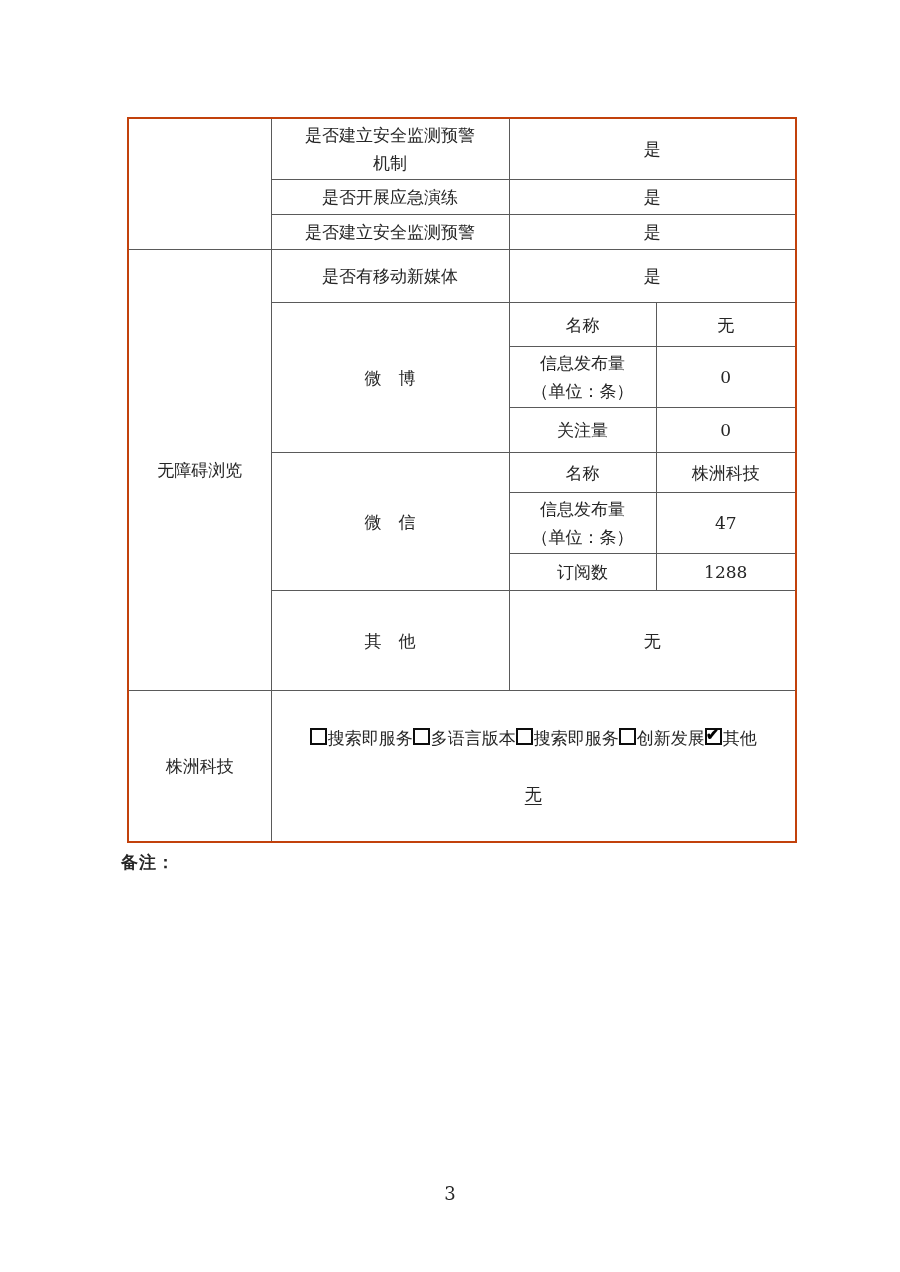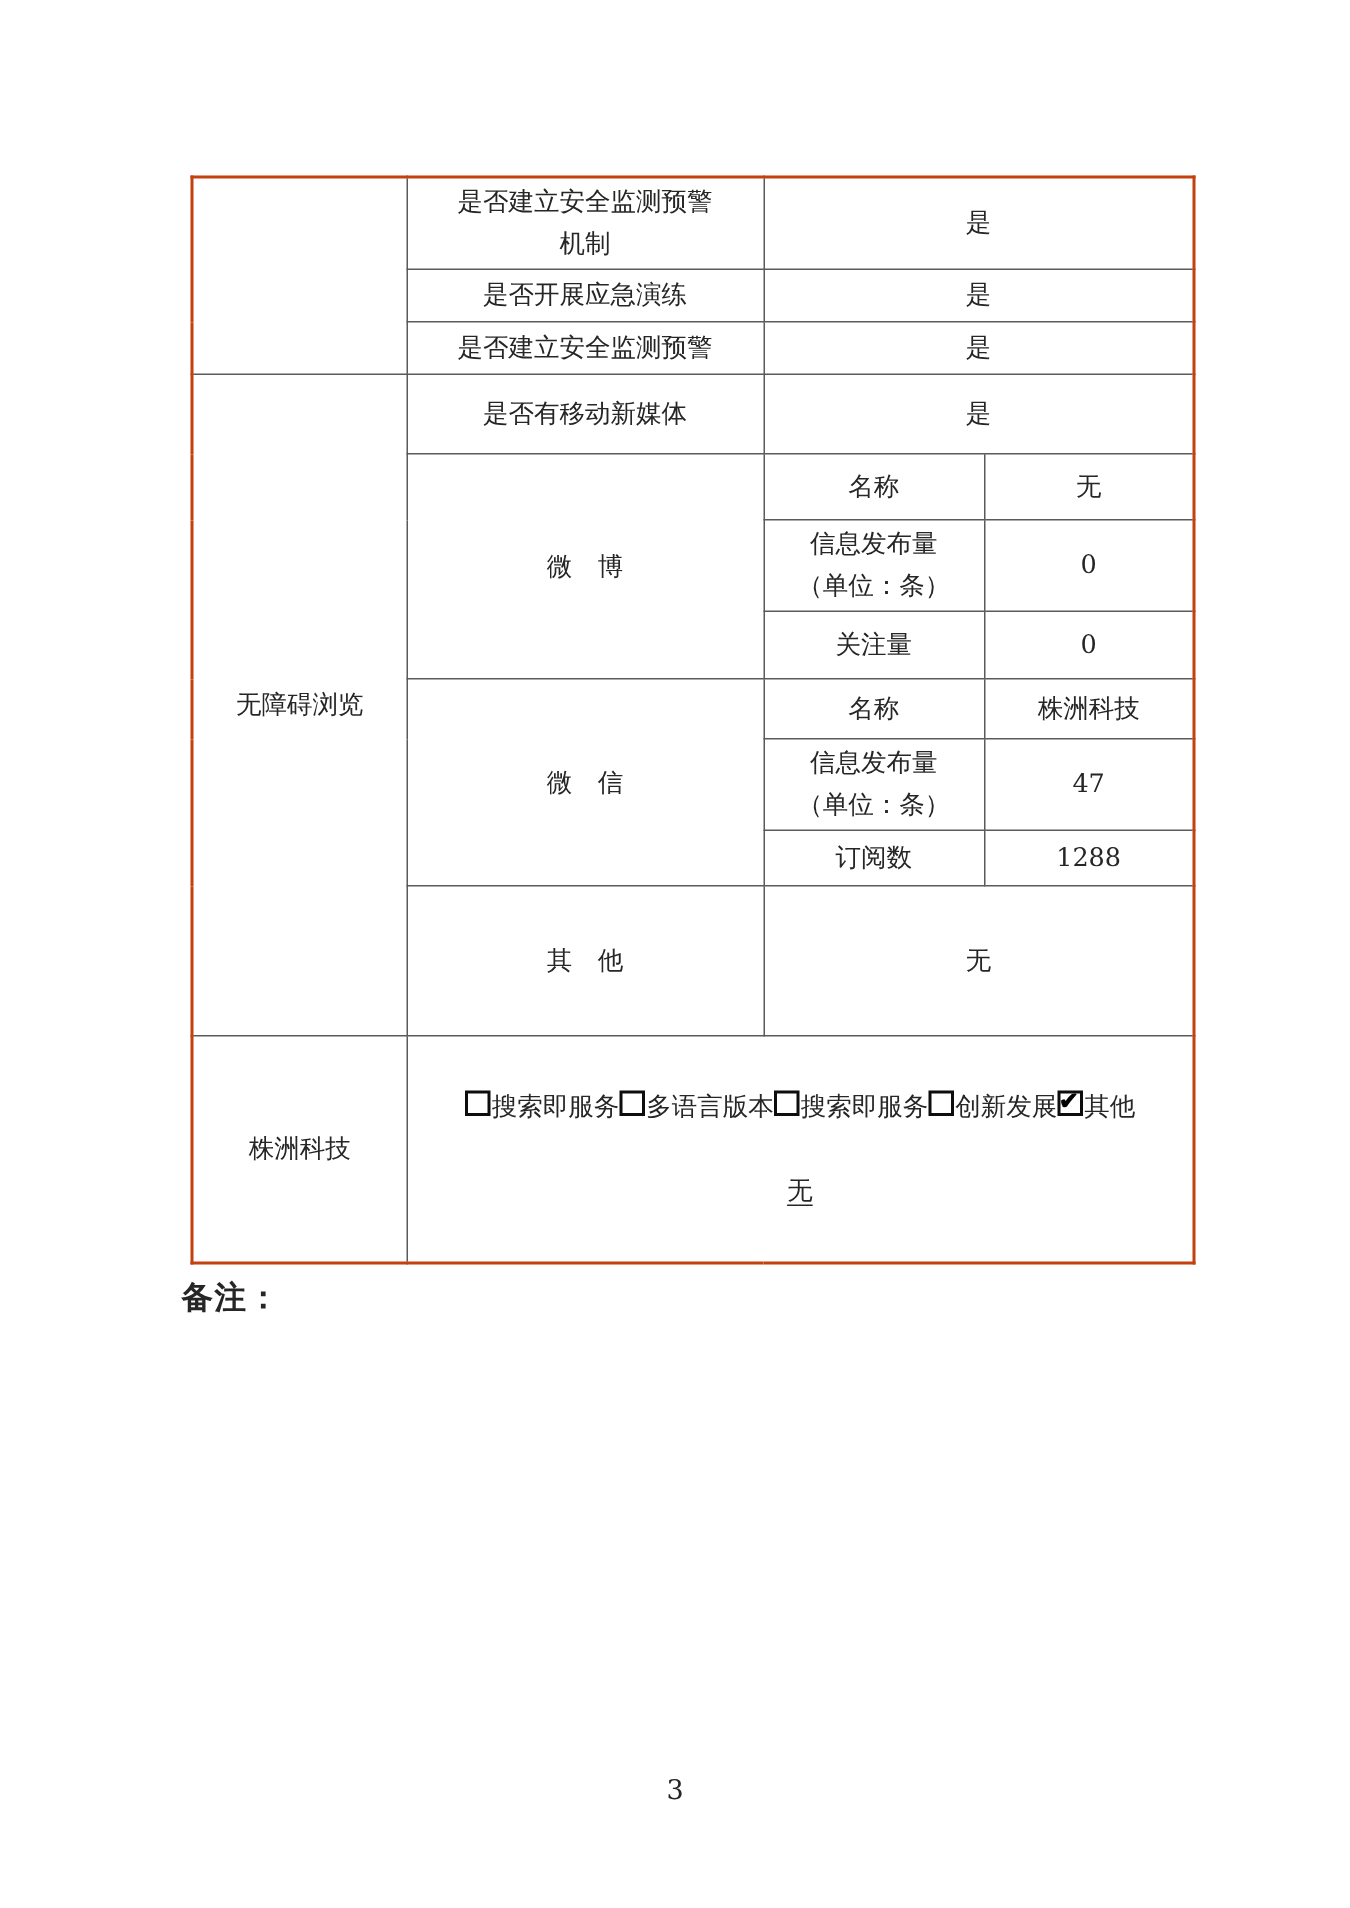--- a/index.html
+++ b/index.html
@@ -67,21 +67,21 @@
   }
   .other-value {
     text-decoration: underline;
     text-underline-offset: 4px;
   }
 
   .remarks {
     position: absolute;
     left: 121px;
     top: 851px;
-    font-size: 21px;
+    font-size: 17px;
     font-weight: 700;
     letter-spacing: 1px;
   }
   .page-number {
     position: absolute;
     left: 0;
     right: 0;
     top: 1183px;
     text-align: center;
     font-size: 18px;

